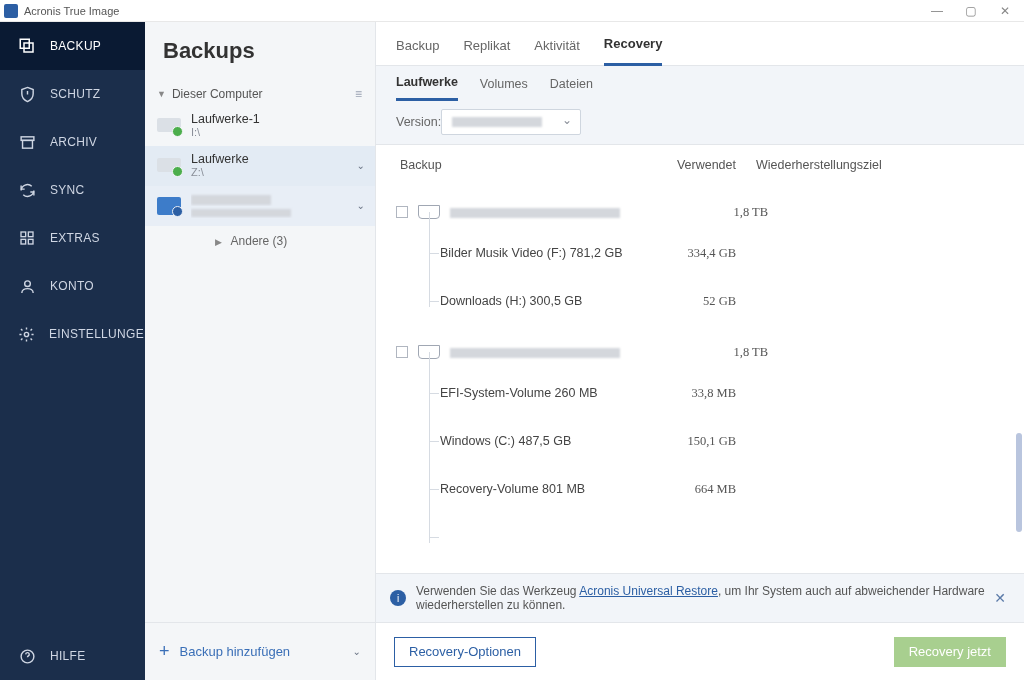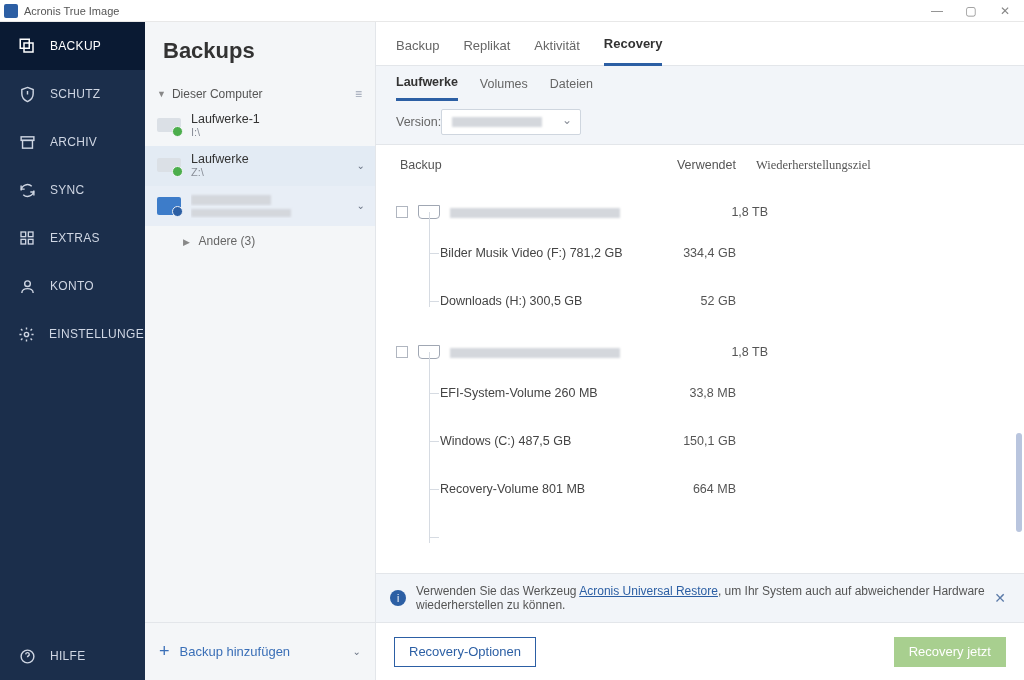--- a/index.html
+++ b/index.html
@@ -28,21 +28,21 @@
     .drive-ic { width:24px; height:20px; position:relative; margin-right:10px; flex-shrink:0; }
     .drive-box { width:24px; height:14px; background:#dbe0e6; border-radius:2px; margin-top:3px; }
     .drive-ok { position:absolute; bottom:-2px; right:-2px; width:11px; height:11px; background:#4cae4c; border:1.5px solid #f4f6f8; border-radius:50%; }
     .pc-ic { width:24px; height:18px; background:#3d7cc9; border-radius:2px; margin-right:10px; margin-top:1px; position:relative; flex-shrink:0; }
     .pc-ic::after { content:""; position:absolute; bottom:-2px; right:-2px; width:9px; height:9px; background:#2c5fa4; border-radius:50%; border:1px solid #e8eef6; }
     .bitem .texts { flex:1; overflow:hidden; }
     .bitem .t1 { font-size:12.5px; color:#333; white-space:nowrap; text-overflow:ellipsis; overflow:hidden; }
     .bitem .t2 { font-size:11px; color:#8a8f99; white-space:nowrap; }
     .bitem .chev { color:#6a7485; font-size:10px; margin-left:4px; }
     .redact { display:inline-block; height:10px; background:#d4d7dc; filter:blur(1px); vertical-align:middle; }
-    .bpanel .other { padding:8px 10px 8px 38px; font-size:12px; color:#666; cursor:pointer; }
+    .bpanel .other { padding:8px 10px 8px 38px; font-size:12px; color:#666; cursor:pointer;margin-left:32px; }
     .bpanel .other .caret { margin-right:6px; font-size:9px; color:#888; }
     .bpanel-footer { margin-top:auto; height:58px; border-top:1px solid #e3e6ea; display:flex; align-items:center; padding:0 14px; color:#3a6fb7; font-size:13px; cursor:pointer; }
     .bpanel-footer .plus { font-size:18px; margin-right:10px; color:#3a6fb7; }
     .bpanel-footer .chev { margin-left:auto; color:#6a7485; font-size:10px; }
     
     .main { flex:1; display:flex; flex-direction:column; position:relative; background:#fff; }
     .tabs { height:44px; border-bottom:1px solid #e3e6ea; display:flex; align-items:flex-end; padding-left:20px; gap:24px; }
     .tab { padding-bottom:12px; font-size:13px; color:#666; cursor:pointer; }
     .tab.active { color:#333; font-weight:600; border-bottom:3px solid #2c5fa4; margin-bottom:-1px; }
     .subbar { background:#f2f5f9; border-bottom:1px solid #e3e6ea; padding:0 20px; }
@@ -51,28 +51,28 @@
     .subtab.active { color:#333; font-weight:600; border-bottom:3px solid #2c5fa4; margin-bottom:-1px; }
     .vrow { height:44px; display:flex; align-items:center; gap:0; }
     .vrow label { font-size:12.5px; color:#666; }
     .vsel { height:26px; border:1px solid #cfd6df; background:#fff; padding:0 26px 0 10px; font-size:12px; color:#bbb; border-radius:2px; position:relative; min-width:140px; display:flex; align-items:center; cursor:pointer; }
     .vsel::after { content:"⌄"; position:absolute; right:8px; color:#8a8f99; font-size:12px; top:3px; }
     
     .content { flex:1; overflow-y:auto; padding:0 20px 10px; position:relative; }
     .thead { display:flex; height:40px; align-items:center; font-size:12.5px; color:#555; border-bottom:0; }
     .col-b { flex:0 0 260px; padding-left:4px; }
     .col-u { flex:0 0 100px; text-align:right; padding-right:20px; }
-    .col-t { flex:1;font-family:Liberation Serif, serif; }
+    .col-t { flex:1; }
     .row { display:flex; min-height:34px; align-items:center; font-size:12.5px; color:#444; }
     .row.diskrow { margin-top:10px; }
     .cb { width:12px; height:12px; border:1px solid #b0b6c0; margin-right:10px; flex-shrink:0; cursor:pointer; }
     .disk-ic { width:22px; height:14px; border-radius:0 0 4px 4px; border:1.5px solid #a0a7b3; margin-right:10px; flex-shrink:0; }
     .row .name { flex:0 0 238px; }
     .sub .name { flex:0 0 216px; }
-    .row .size { flex:0 0 100px; text-align:right; padding-right:20px; color:#555; }
+    .row .size { flex:0 0 100px; text-align:right; padding-right:20px; color:#555;font-family:Liberation Serif, serif; }
     .sub { padding-left:44px; position:relative; min-height:48px; }
     .sub::before { content:""; position:absolute; left:33px; top:-17px; bottom:50%; width:1px; background:#d6dbe2; }
     .sub::after  { content:""; position:absolute; left:33px; top:50%; width:10px; height:1px; background:#d6dbe2; }
     .group { margin-bottom:10px; }
     .group .sub:last-child::before { bottom:50%; }
     .group .sub:not(:last-child)::before { bottom:-30px; }
     .vscroll { position:absolute; right:2px; top:70px; bottom:6px; width:6px; }
     .vscroll .thumb { position:absolute; left:0; right:0; top:62%; height:28%; background:#b9c5de; border-radius:3px; }
     
     .info { background:#f2f5f9; border-top:1px solid #e3e6ea; padding:10px 14px; display:flex; align-items:center; font-size:12px; color:#555; }

